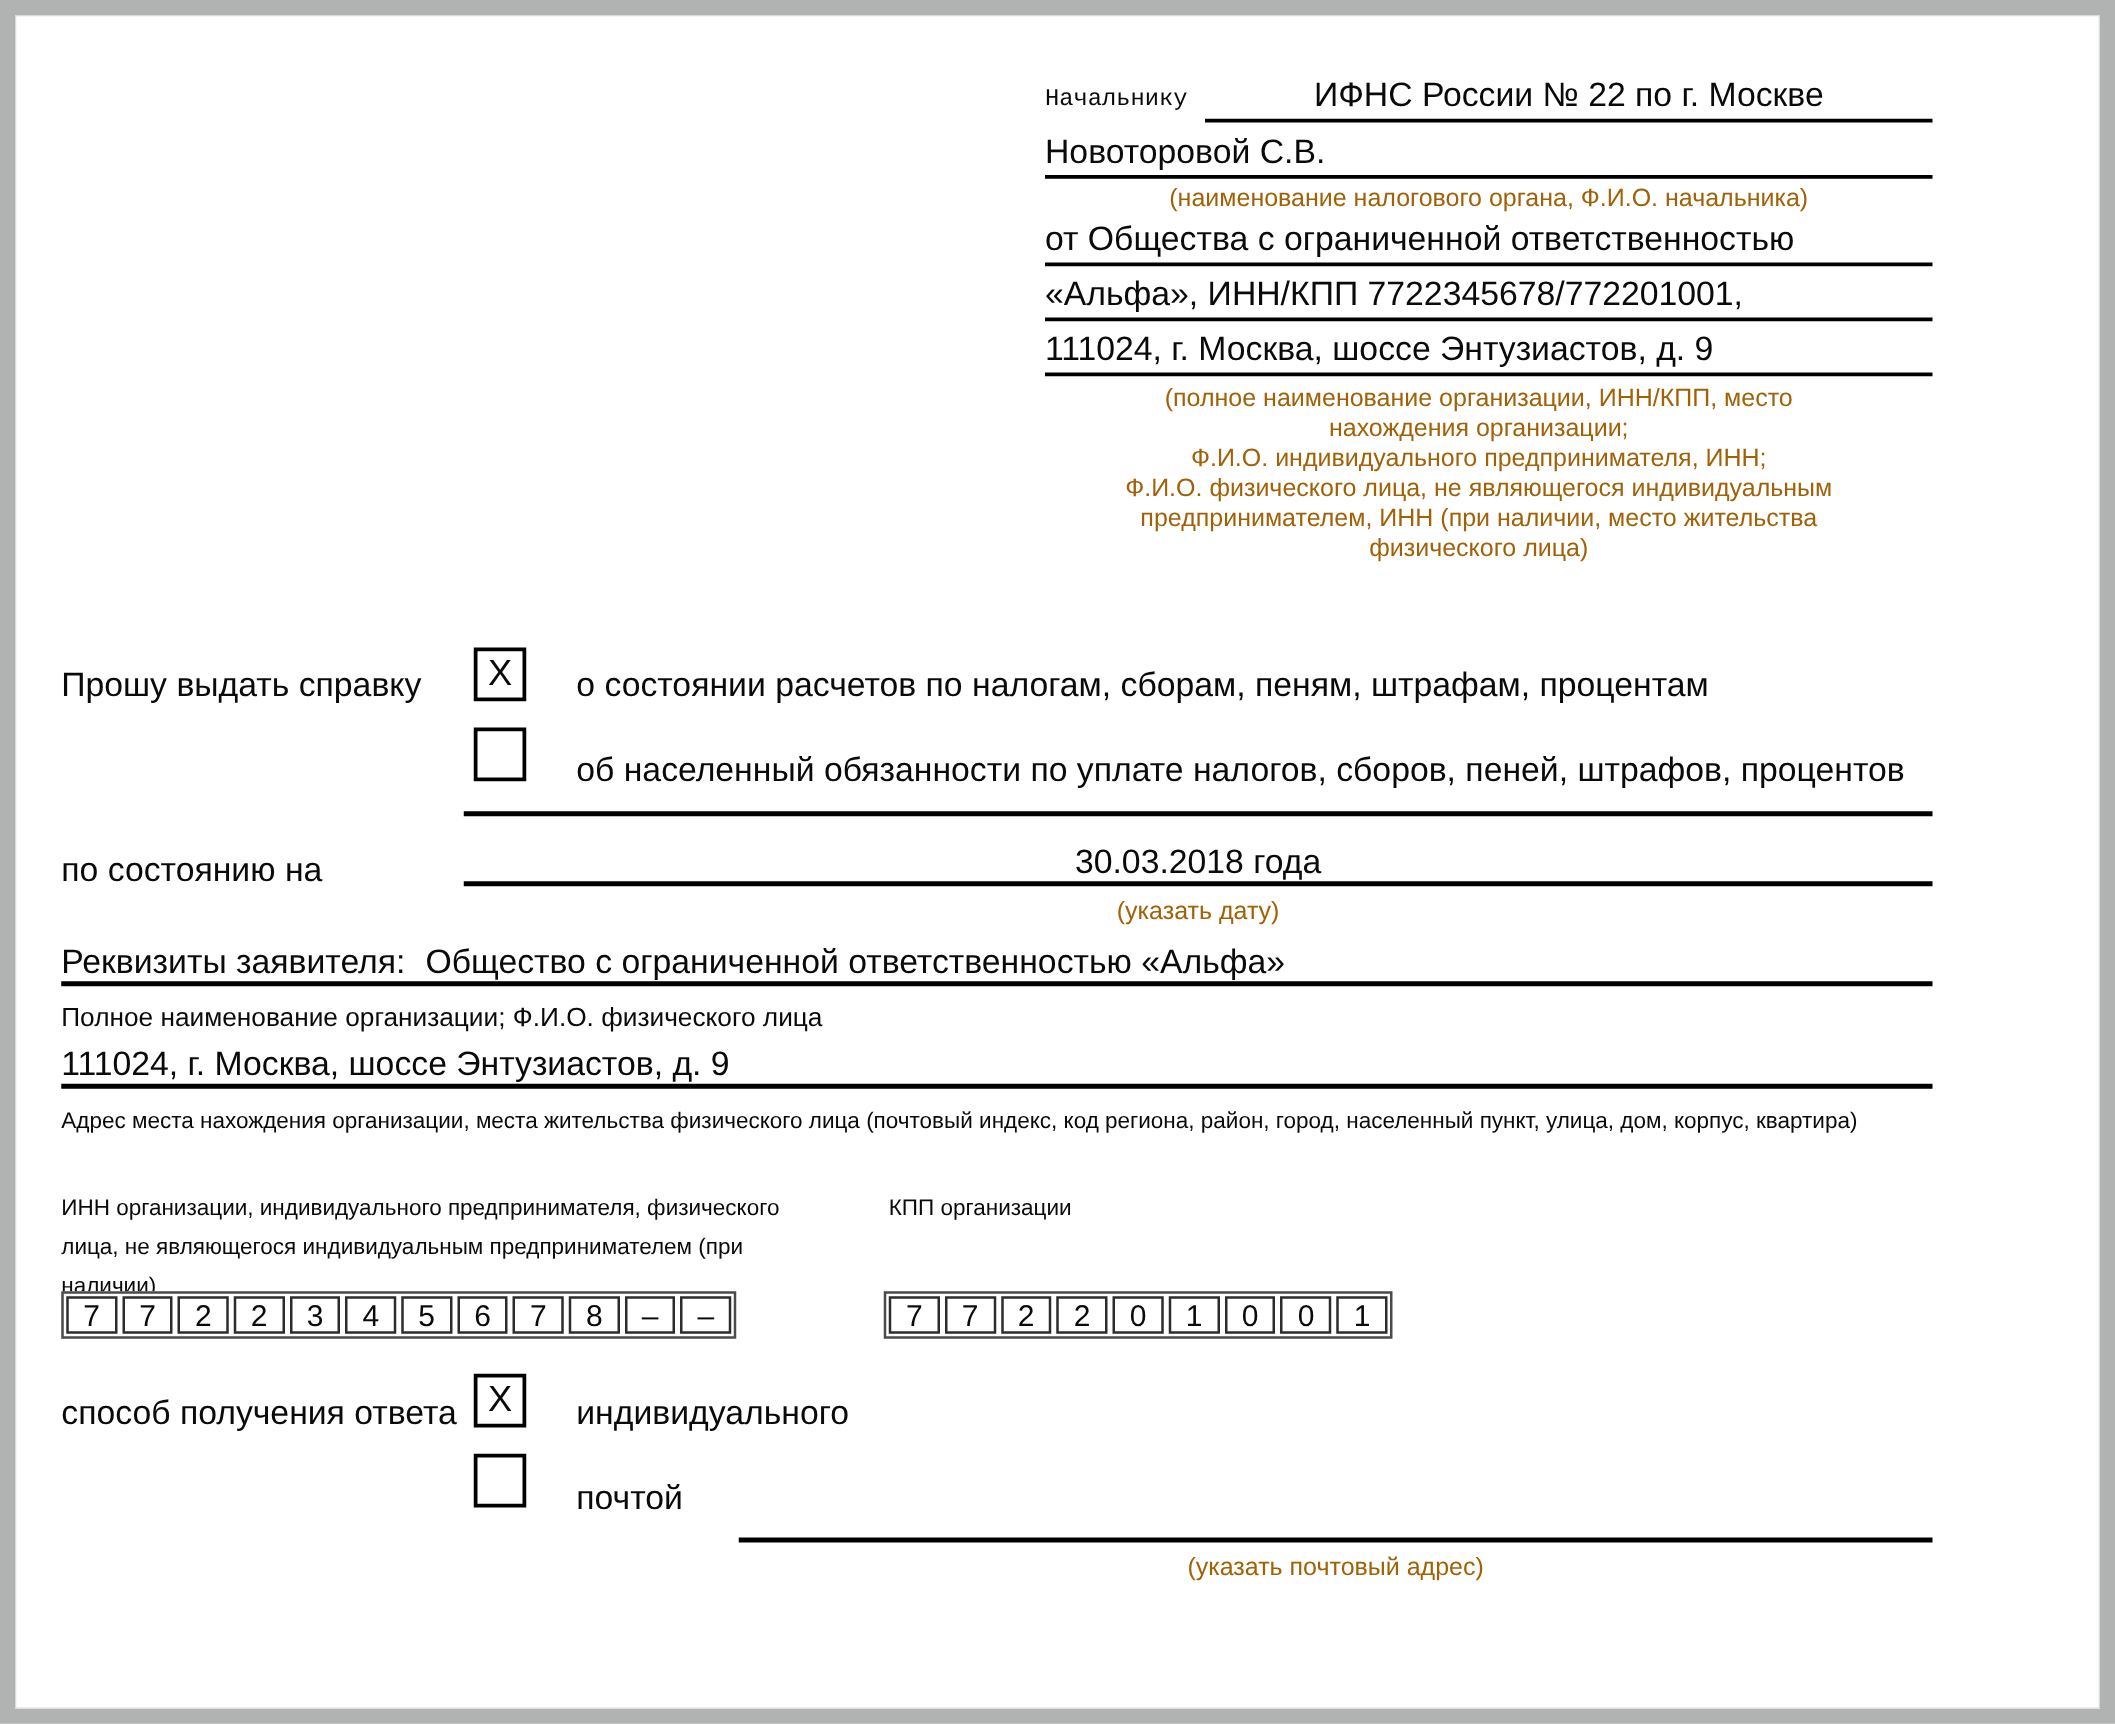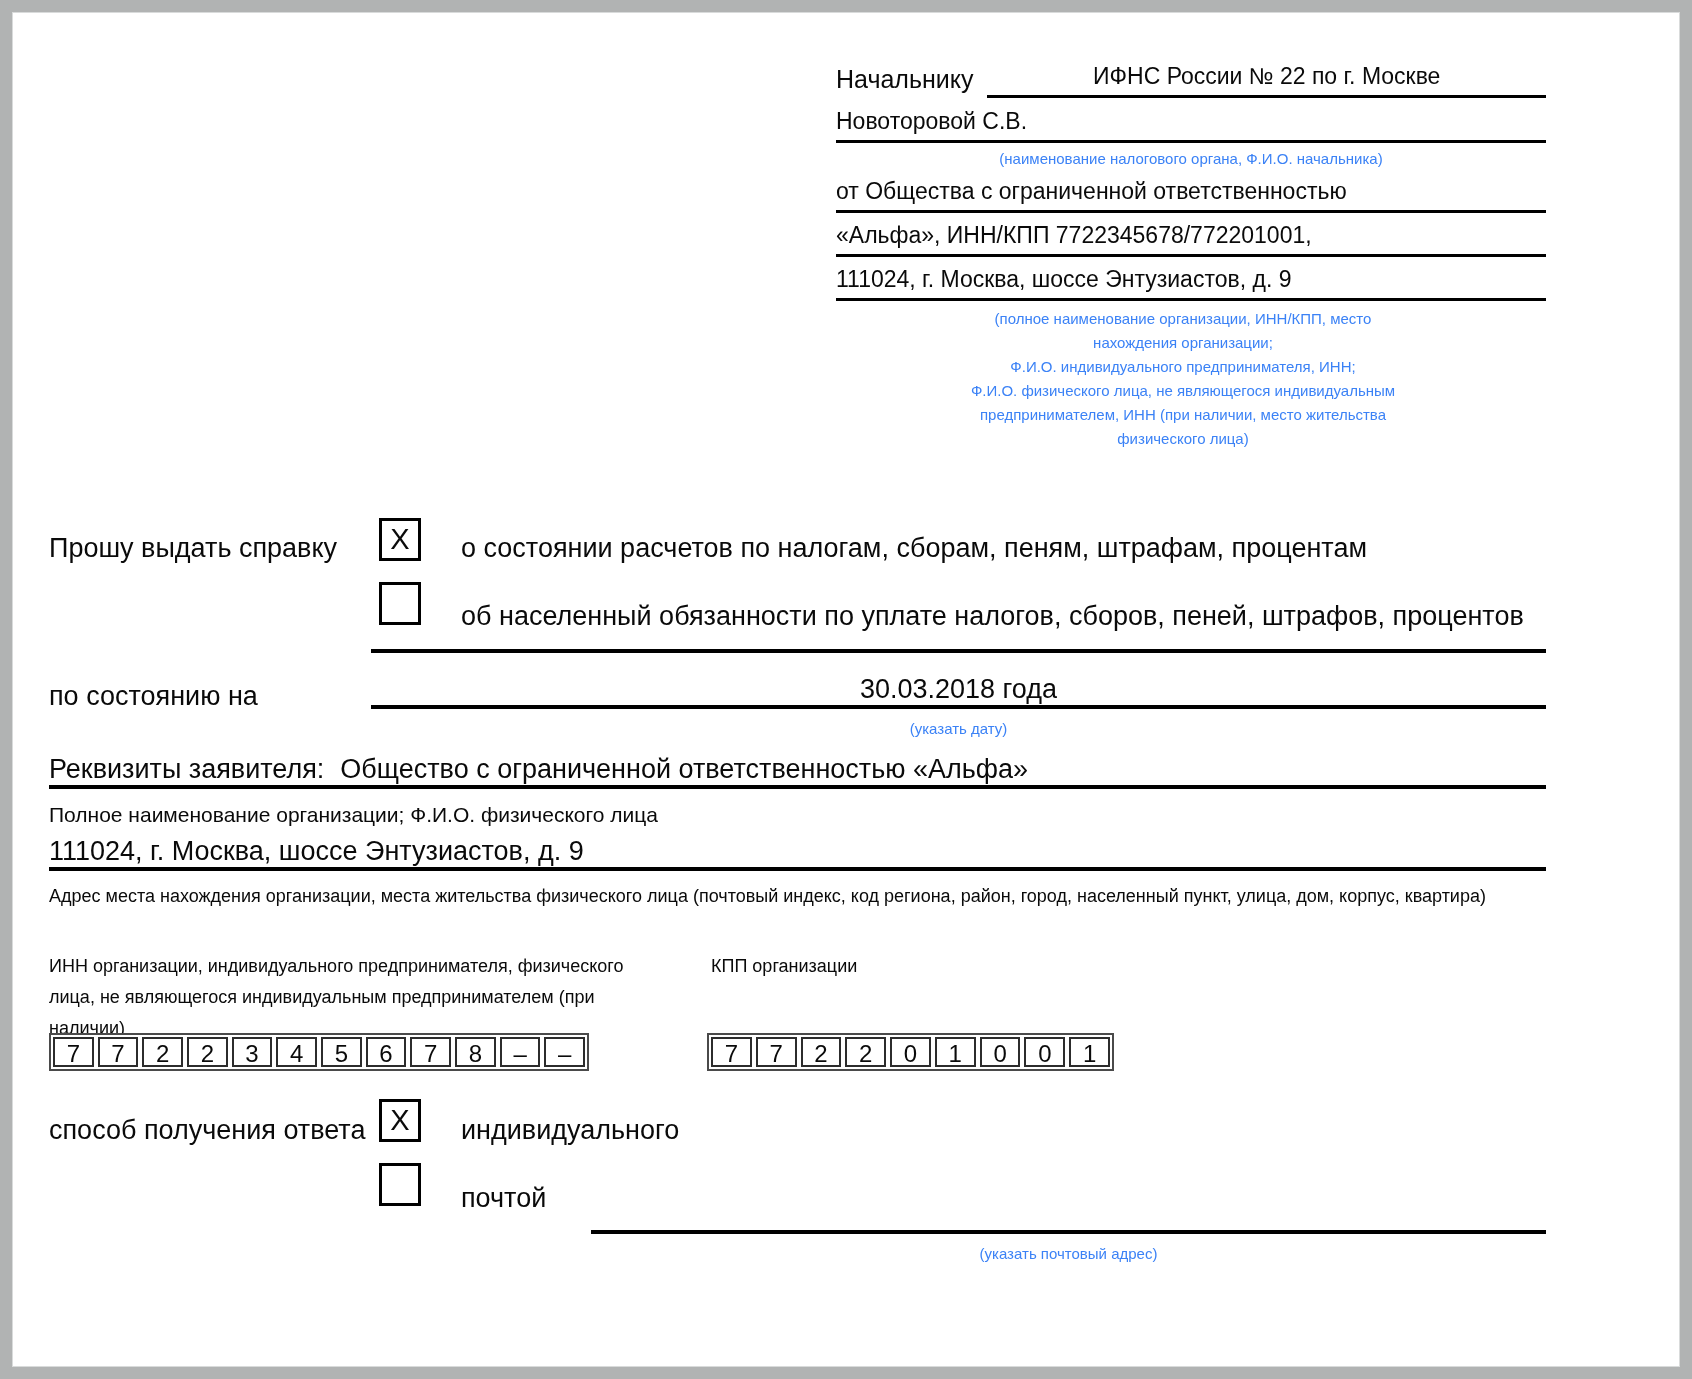--- a/index.html
+++ b/index.html
@@ -13,26 +13,26 @@
   .page {
     position:absolute;
     left:12px; top:12px;
     width:1668px; height:1355px;
     background:#ffffff;
     border:1px solid #d9dbdb;
     overflow:hidden;
   }
   .abs { position:absolute; }
   .txt { font-size:27px; line-height:34px; white-space:nowrap; }
-  .cap { font-size:15px; line-height:24px; color:#3b82f6; }
+  .cap { font-size:20px; line-height:24px; color:#a16207; }
   .cap-mid { font-size:18px; line-height:30px; }
   .uline-heavy { border-bottom:4px solid #000; }
   .hdr-row { display:flex; align-items:flex-end; }
-  .hdr-label { font-size:25px; line-height:37px; padding-right:14px; white-space:nowrap; }
-  .hdr-field { flex:1; font-size:23px; line-height:37px; border-bottom:3px solid #000; white-space:nowrap; }
+  .hdr-label { font-size:19px; line-height:37px; padding-right:14px; white-space:nowrap;font-family:Liberation Mono, monospace; }
+  .hdr-field { flex:1; font-size:27px; line-height:37px; border-bottom:3px solid #000; white-space:nowrap; }
   .center { text-align:center; }
   .checkbox {
     width:42px; height:43px;
     border:3px solid #000;
     font-size:29px; line-height:37px;
     text-align:center;
     background:#fff;
   }
   .digit-strip {
     display:flex;

